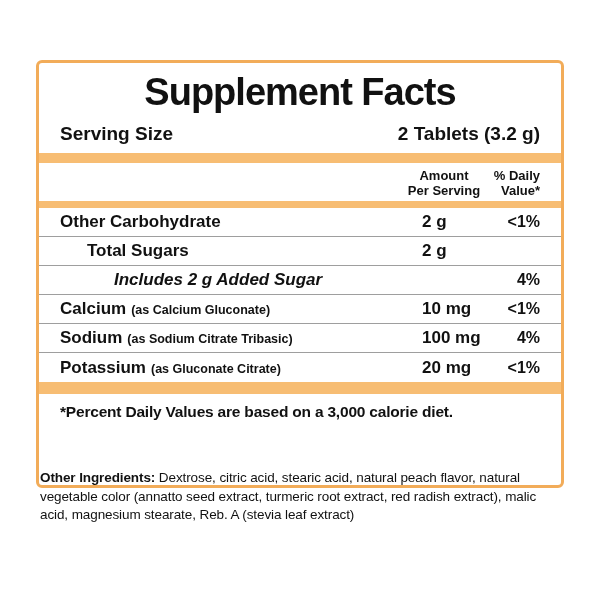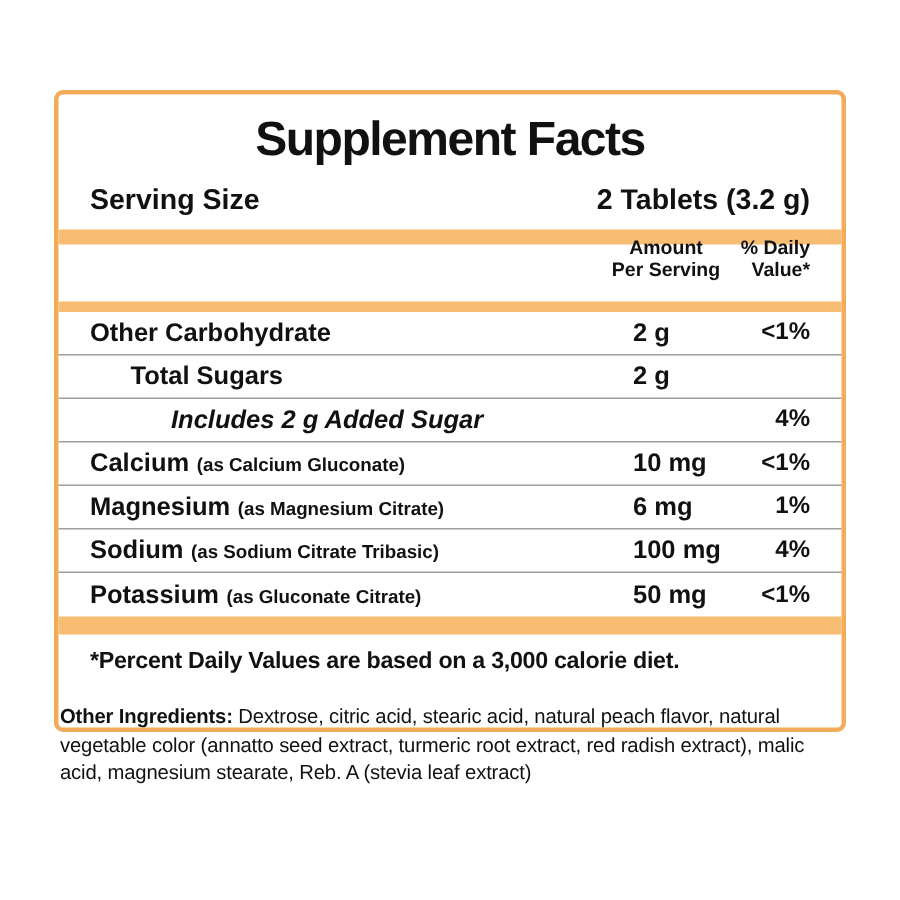--- a/index.html
+++ b/index.html
@@ -12,32 +12,32 @@
   html,body{width:600px;height:600px;background:#ffffff;
     font-family:"Liberation Sans",sans-serif;color:var(--text-color);}
   .canvas{position:relative;width:600px;height:600px;overflow:hidden;}
 
   .label-box{
     position:absolute;left:36px;top:60px;width:528px;height:428px;
     border:3px solid var(--border-orange);border-radius:6px;background:#fff;
   }
   .panel-title{
     margin-top:6px;height:46px;line-height:46px;text-align:center;
-    font-size:32px;font-weight:800;letter-spacing:-1px;
+    font-size:38px;font-weight:800;letter-spacing:-1px;
   }
   .serving-row{
     display:flex;justify-content:space-between;align-items:center;
     height:38px;padding:0 21px;font-size:19px;font-weight:700;
   }
   .bar{background:var(--accent-orange);width:100%;}
   .bar-1{height:10px;}
   .bar-2{height:7px;}
   .bar-3{height:12px;}
 
-  .head-row{display:flex;align-items:flex-end;height:38px;padding:0 21px 14px;}
+  .head-row{display:flex;align-items:flex-end;height:38px;padding:0 21px 3px;}
   .head-spacer{flex:1;}
   .col-head{font-size:13px;font-weight:700;line-height:15px;white-space:pre-line;}
   .amount-head{width:88px;text-align:center;margin-right:4px;}
   .dv-head{width:48px;text-align:right;}
 
   .nrow{
     display:flex;align-items:center;height:29px;padding:0 21px;
     border-bottom:1px solid var(--divider-gray);
   }
   .nrow:last-child{border-bottom:none;}
@@ -102,35 +102,30 @@
         <div class="namt"></div>
         <div class="ndv">4%</div>
       </div>
 
       <div class="nrow">
         <div class="nname"><span>Calcium</span><span class="det">(as Calcium Gluconate)</span></div>
         <div class="namt">10 mg</div>
         <div class="ndv">&lt;1%</div>
       </div>
 
-      <div class="nrow">
-        <div class="nname"><span>Magnesium</span><span class="det">(as Magnesium Citrate)</span></div>
-        <div class="namt">6 mg</div>
-        <div class="ndv">1%</div>
-      </div>
 
       <div class="nrow">
         <div class="nname"><span>Sodium</span><span class="det">(as Sodium Citrate Tribasic)</span></div>
         <div class="namt">100 mg</div>
         <div class="ndv">4%</div>
       </div>
 
       <div class="nrow">
         <div class="nname"><span>Potassium</span><span class="det">(as Gluconate Citrate)</span></div>
-        <div class="namt">50 mg</div>
+        <div class="namt">20 mg</div>
         <div class="ndv">&lt;1%</div>
       </div>
 
     </div>
 
     <div class="bar bar-3"></div>
 
     <div class="footnote">*Percent Daily Values are based on a 3,000 calorie diet.</div>
 
   </div>

